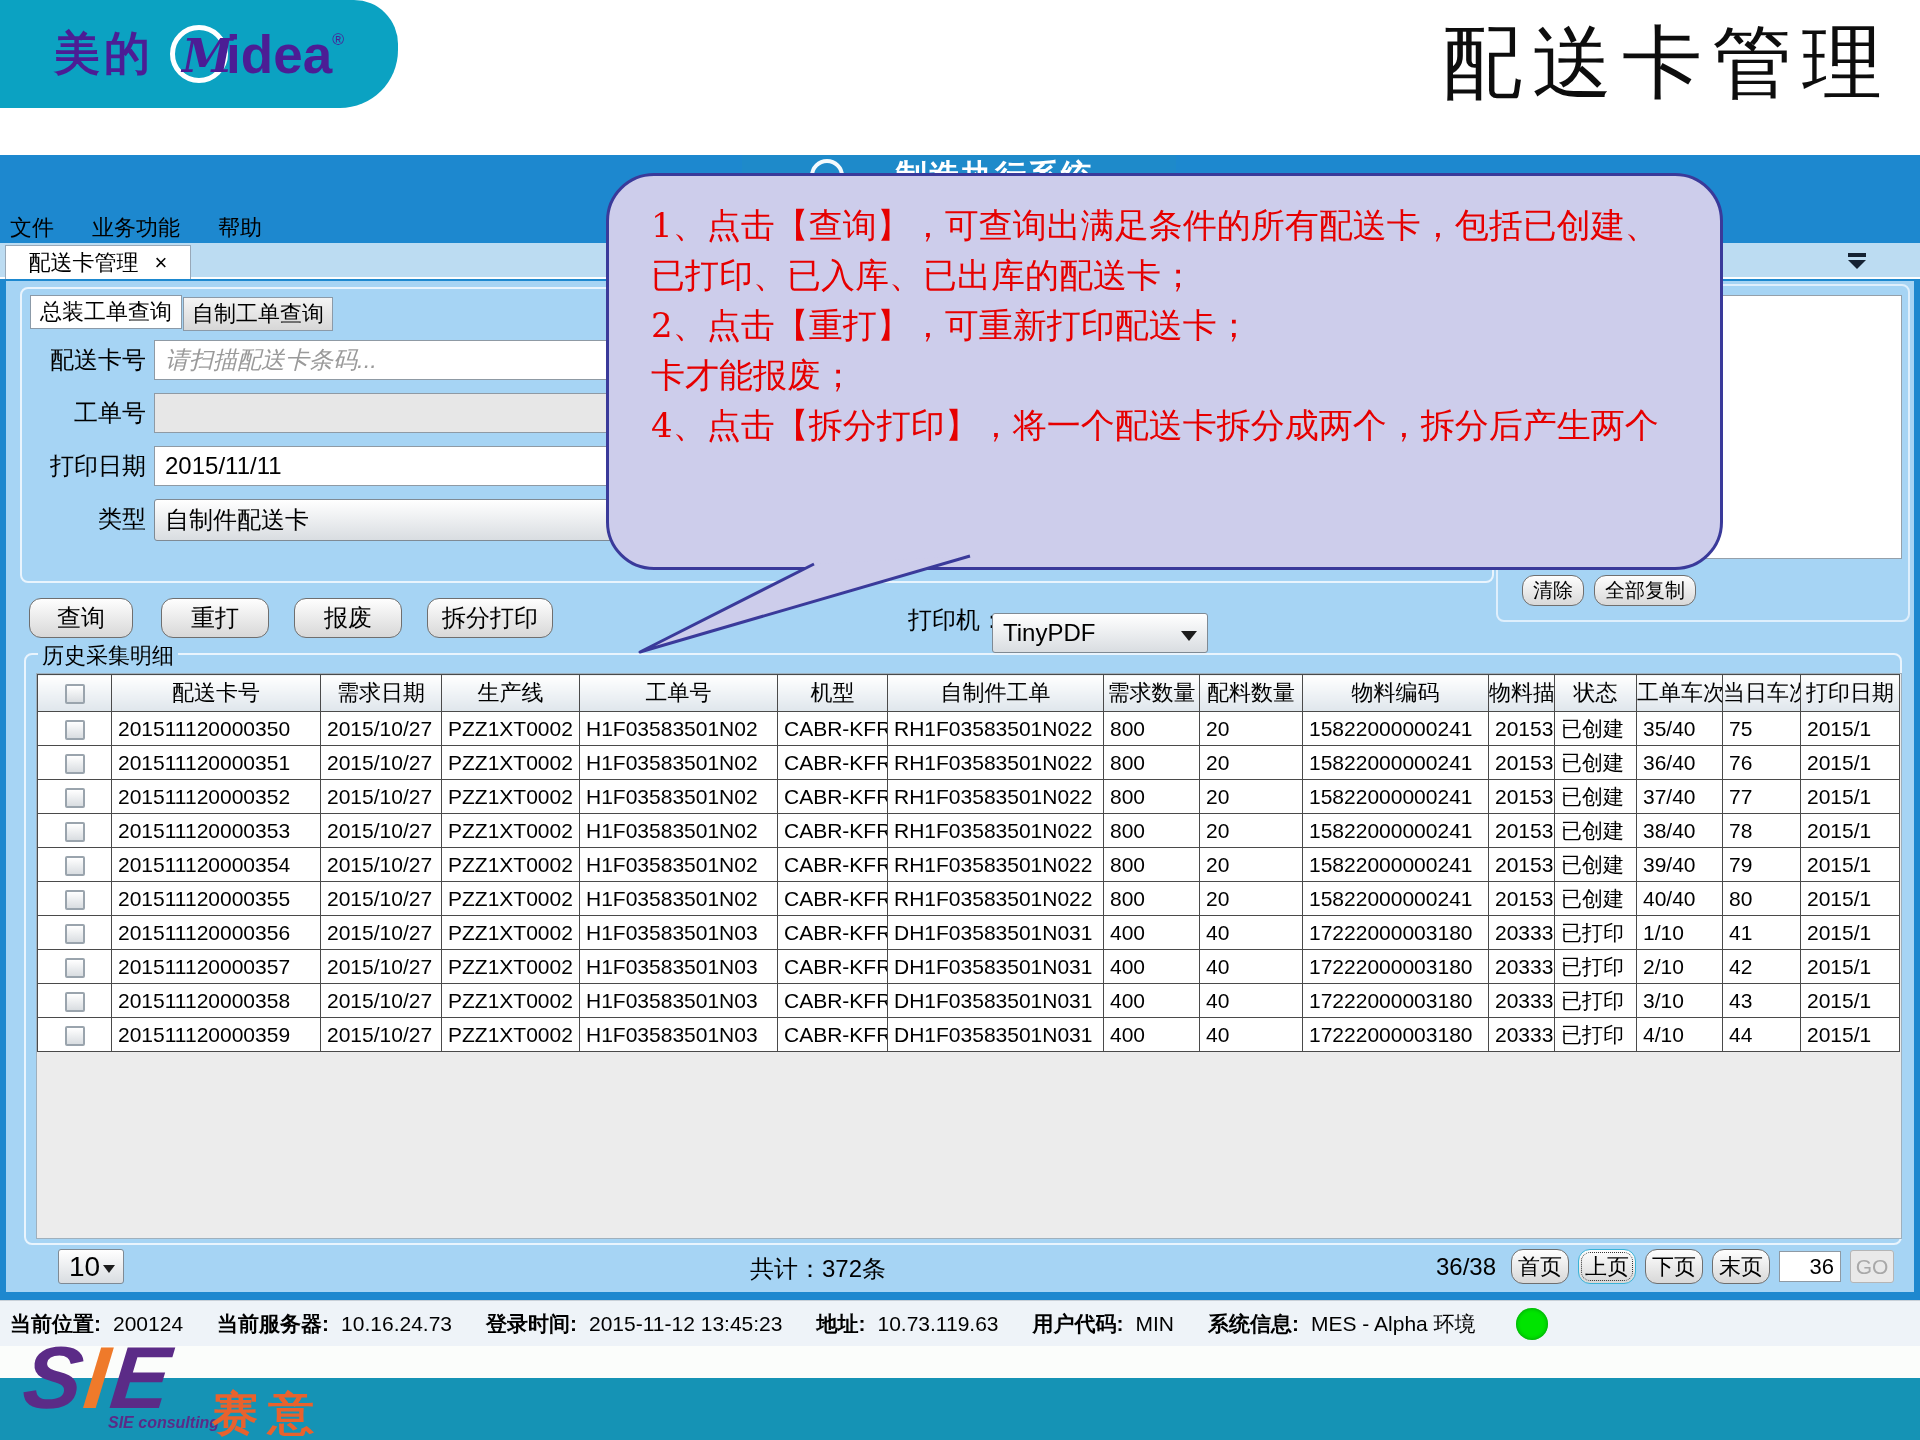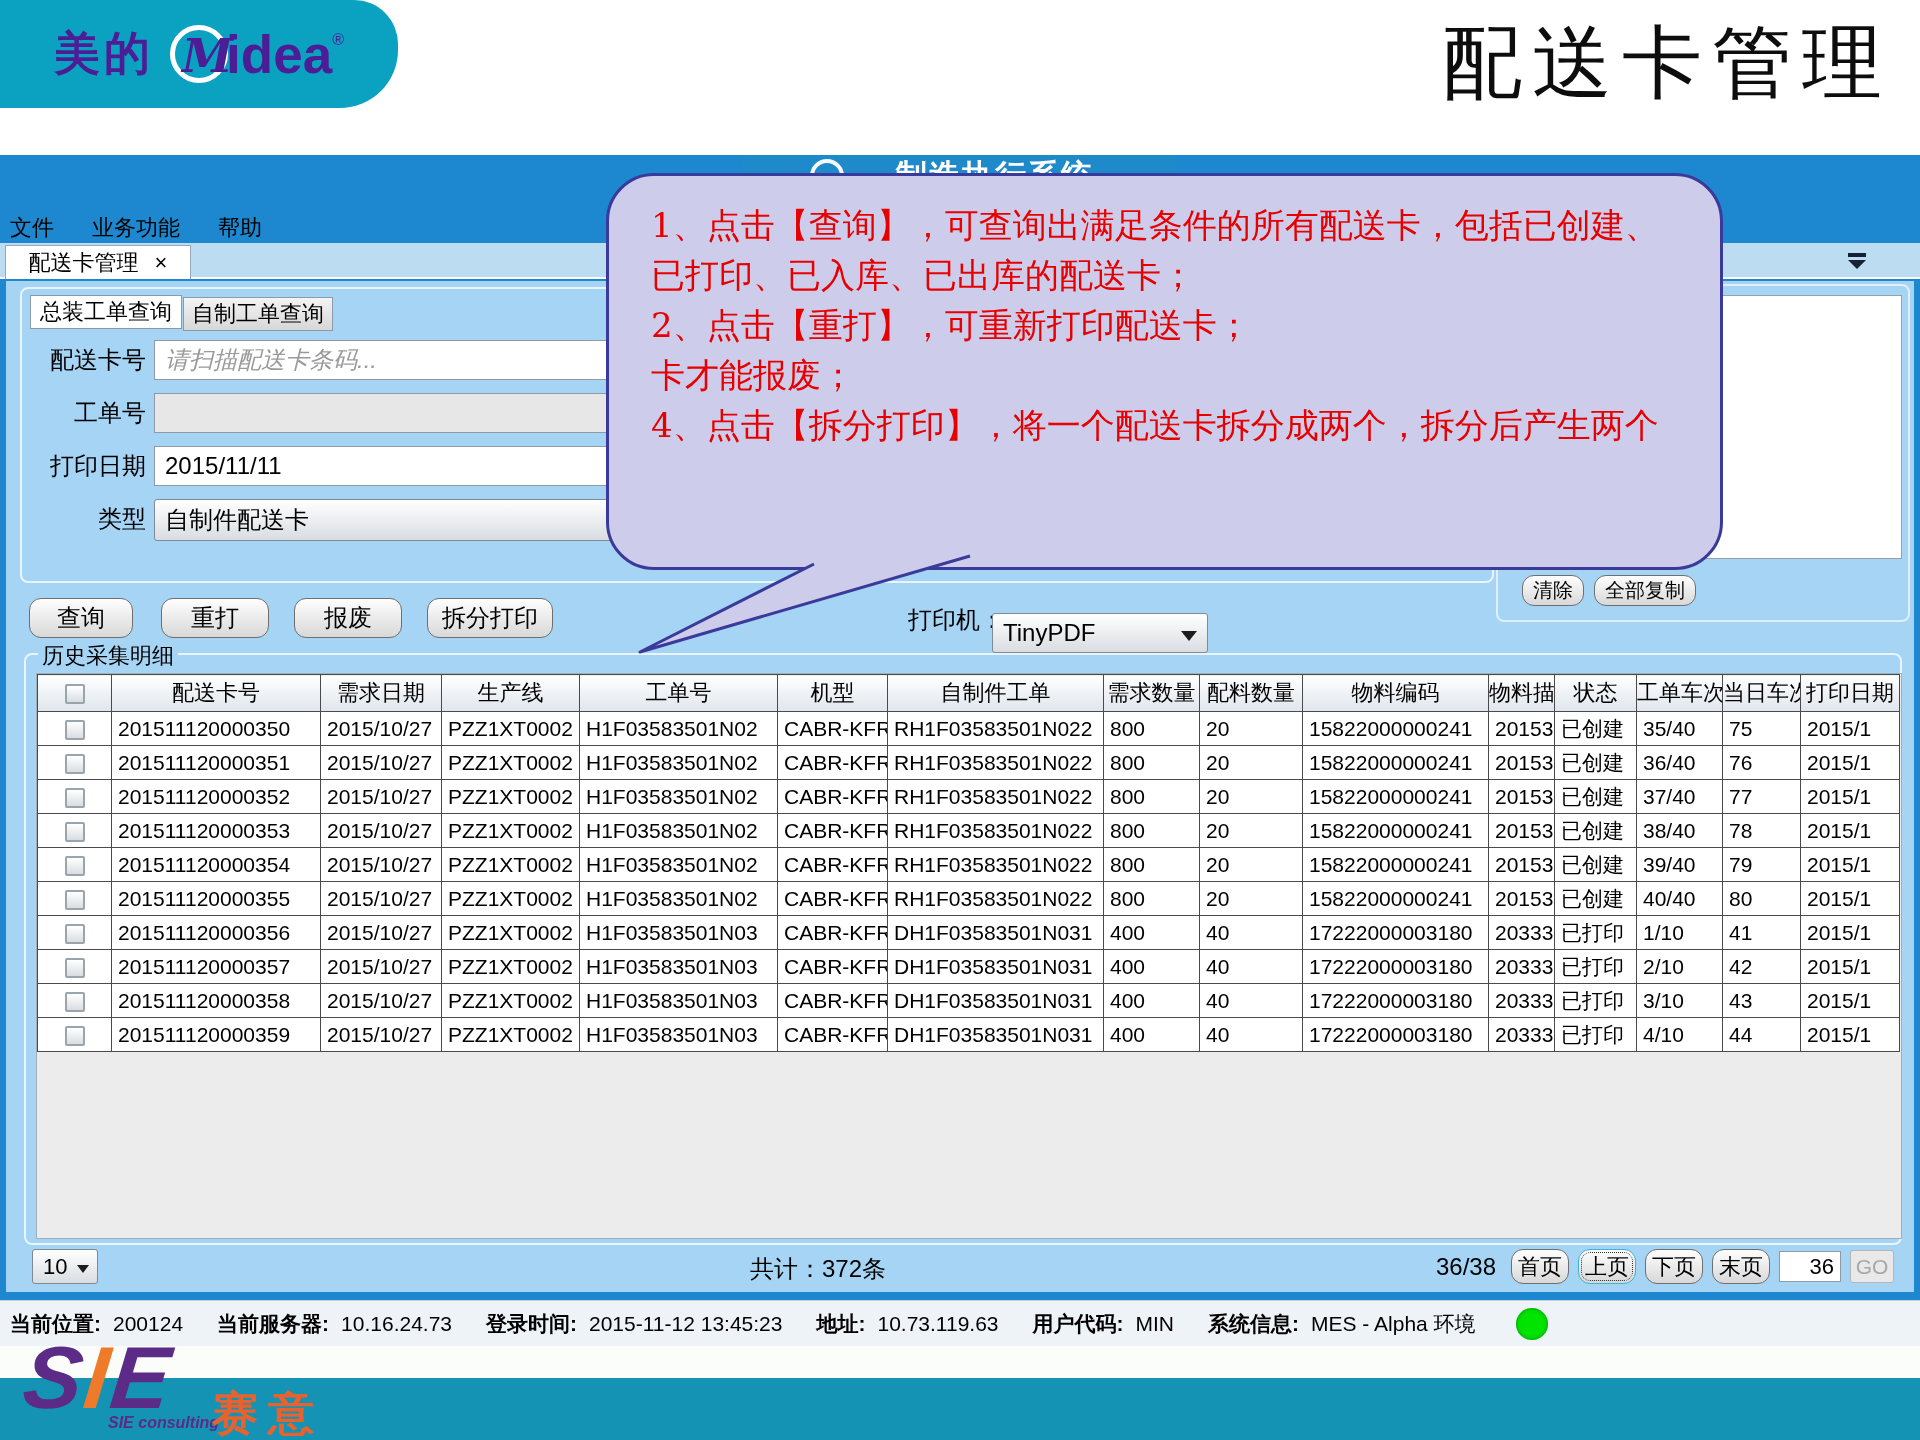--- a/index.html
+++ b/index.html
@@ -89,21 +89,21 @@
   th,td { border:1px solid #4a4a4a; overflow:hidden; white-space:nowrap; }
   thead th { height:37px; background:linear-gradient(#ffffff,#dfe6ec); font-size:22px; font-weight:normal;
     text-align:center; color:#000; }
   tbody td { height:34px; background:#fff; font-size:21px; padding:0 6px; color:#000; }
   td.cb, th.cb-h { text-align:center; padding:0; }
   .cbx { display:inline-block; width:20px; height:20px; border:2px solid #9aa4ad;
     background:linear-gradient(#ffffff,#d9dde1); border-radius:2px; vertical-align:middle; }
 
   
   .pager { position:absolute; left:18px; top:967px; width:1878px; height:38px; }
-  .size-dd { position:absolute; left:8px; top:1px; width:66px; height:35px; font-size:22px; }
+  .size-dd { position:absolute; left:34px; top:1px; width:66px; height:35px; font-size:28px; }
   .size-dd .arrow { right:8px; top:15px; border-left-width:6px; border-right-width:6px; border-top-width:8px; }
   .total { position:absolute; left:494px; top:5px; width:600px; text-align:center; font-size:24px; color:#000; }
   .pager-right { position:absolute; right:8px; top:1px; display:flex; align-items:center; gap:9px; }
   .pg-ind { font-size:24px; color:#000; margin-right:6px; }
   .pg-btn { height:35px; width:58px; font-size:22px; }
   .pg-btn.focused { border:1px solid #39b3d7; outline:1px dotted #333; outline-offset:-4px; }
   .goto-input { width:62px; height:31px; border:1px solid #8f9aa4; font-size:22px; text-align:right;
     padding-right:6px; font-family:"Liberation Sans",sans-serif; }
   .go-btn { height:33px; width:44px; font-size:21px; background:#e9e9e9; color:#a8a8a8;
     border:1px solid #b5b5b5; border-radius:3px; }

